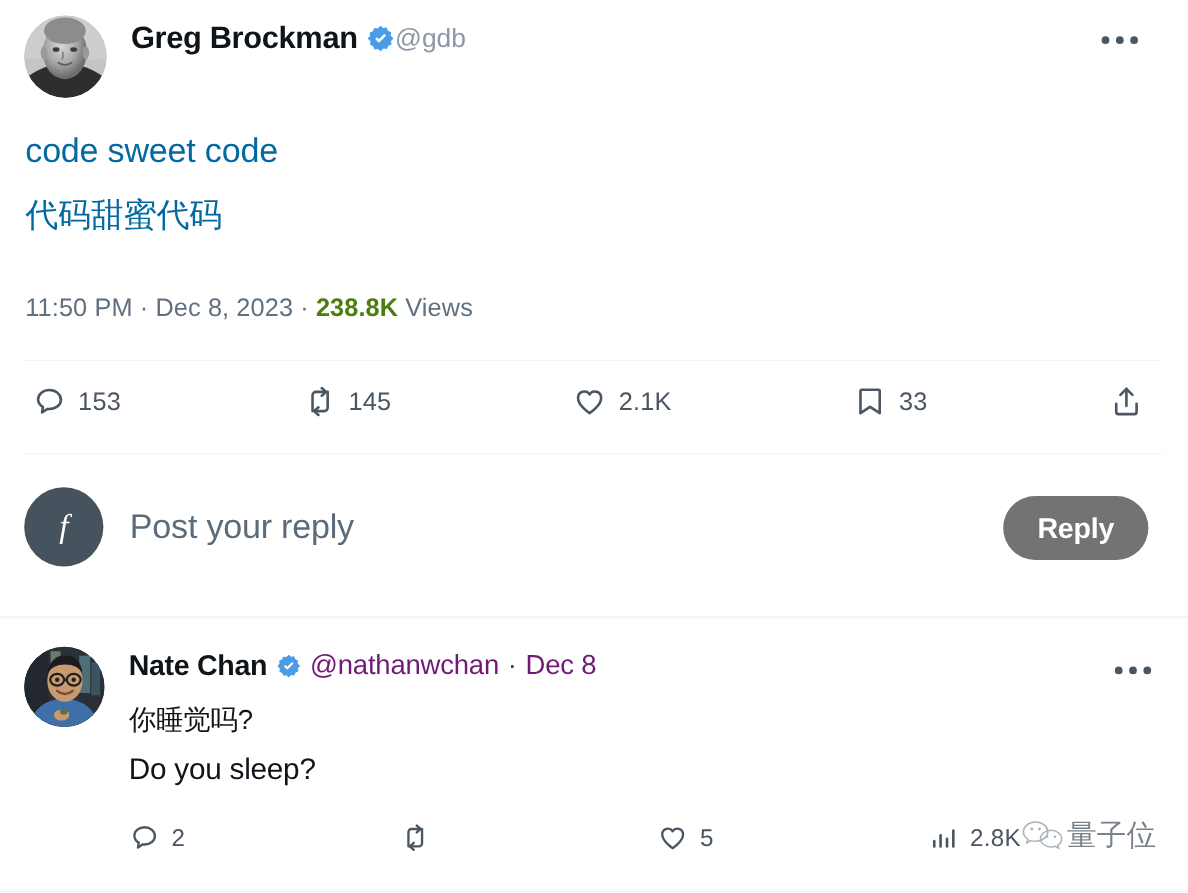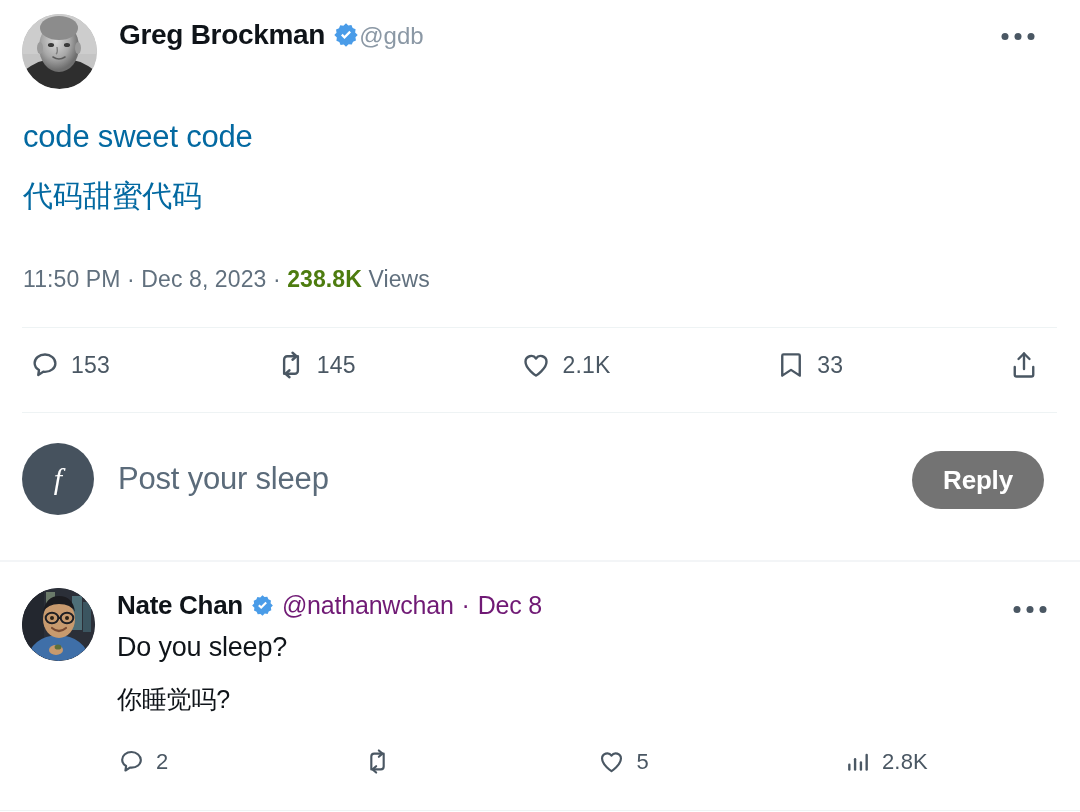--- a/index.html
+++ b/index.html
@@ -392,21 +392,21 @@
         </svg>
       </span>
       <span class="count"></span>
     </div>
   </div>
 
   <div class="divider" id="div-2"></div>
 
   <div class="composer">
     <div class="composer-avatar">f</div>
-    <div class="composer-placeholder">Post your sleep</div>
+    <div class="composer-placeholder">Post your reply</div>
     <button class="reply-button">Reply</button>
   </div>
 
   <div class="divider" id="div-3"></div>
 
   <div class="reply-post">
 
     <div class="reply-avatar">
       <svg viewBox="0 0 73 73" xmlns="http://www.w3.org/2000/svg">
         <defs>
@@ -440,22 +440,22 @@
         <span class="reply-name">Nate Chan</span>
         <svg class="verified-sm" viewBox="0 0 24 24">
           <path fill="#4a9ce8" d="M12 1.2l2.1 2.05 2.9-.43 1.16 2.7 2.7 1.16-.43 2.9L22.8 12l-2.05 2.1.43 2.9-2.7 1.16-1.16 2.7-2.9-.43L12 22.8l-2.1-2.05-2.9.43-1.16-2.7-2.7-1.16.43-2.9L1.2 12l2.05-2.1-.43-2.9 2.7-1.16L6.68 3.1l2.9.43z"></path>
           <path fill="#ffffff" d="M10.6 15.6l-3.2-3.2 1.5-1.5 1.7 1.7 4.5-4.5 1.5 1.5z"></path>
         </svg>
         <span class="reply-handle">@nathanwchan</span>
         <span class="reply-handle"> · </span>
         <span class="reply-handle">Dec 8</span>
       </div>
 
+      <div class="reply-text zh">你睡觉吗?</div>
       <div class="reply-text">Do you sleep?</div>
-      <div class="reply-text zh">你睡觉吗?</div>
     </div>
   </div>
 
   <div class="more-menu" id="more-reply">
     <span class="dot"></span>
     <span class="dot"></span>
     <span class="dot"></span>
   </div>
 
   <div class="action-bar" id="actions-reply">
@@ -502,16 +502,29 @@
           <path d="M4 14.5V19"></path>
           <path d="M9.3 9.5V19"></path>
           <path d="M14.7 12.5V19"></path>
           <path d="M20 5.5V19"></path>
         </svg>
       </span>
       <span class="count">2.8K</span>
     </div>
   </div>
 
+  <div class="watermark">
+    <svg width="40" height="32" viewBox="0 0 40 32">
+      <g fill="none" stroke="#8a949e" stroke-width="1.4">
+        <path d="M13.5 3.2C7.3 3.2 2.4 7.2 2.4 12.1c0 2.8 1.6 5.3 4.1 6.9l-1 3.1 3.6-1.9c1.3.4 2.7.6 4.4.6 6.2 0 11.1-4 11.1-8.7S19.7 3.2 13.5 3.2z"></path>
+        <path d="M27.5 10.8c-5.3 0-9.6 3.5-9.6 7.6 0 4.1 4.3 7.6 9.6 7.6 1.3 0 2.6-.2 3.7-.6l3.2 1.7-.9-2.7c2.1-1.4 3.6-3.5 3.6-6 0-4.1-4.3-7.6-9.6-7.6z"></path>
+      </g>
+      <circle cx="10" cy="9.6" r="1.3" fill="#8a949e"></circle>
+      <circle cx="17" cy="9.6" r="1.3" fill="#8a949e"></circle>
+      <circle cx="24" cy="16.6" r="1.1" fill="#8a949e"></circle>
+      <circle cx="31" cy="16.6" r="1.1" fill="#8a949e"></circle>
+    </svg>
+    <span class="wm-text">量子位</span>
+  </div>
 
   <div class="divider" id="div-4"></div>
 
 </div>
 
 </body></html>

